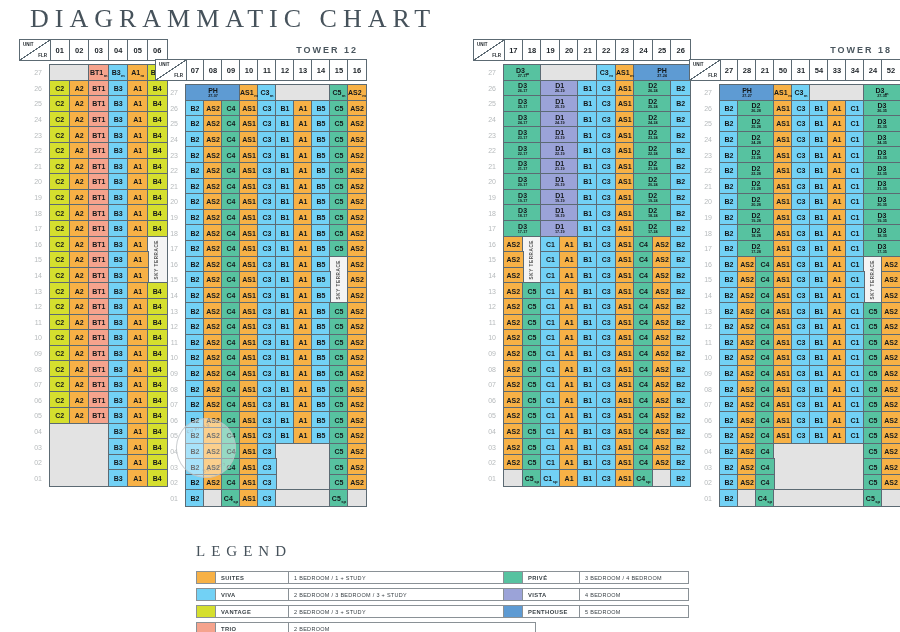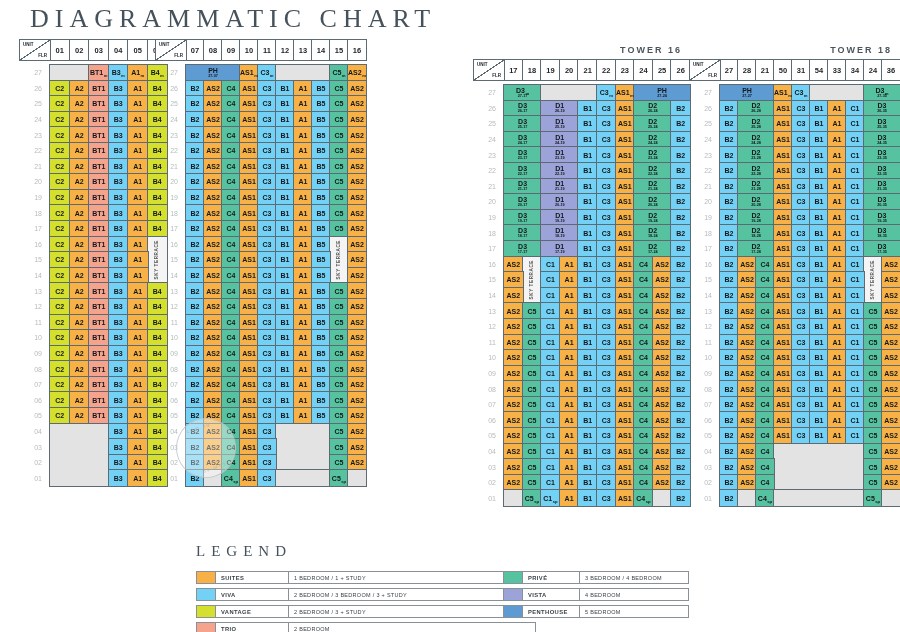--- a/index.html
+++ b/index.html
@@ -537,20 +537,21 @@
           </div>
           <div class="cell" data-name="unit-cell-a1" style="background: rgb(247, 177, 70);">
             <div class="lab">A1</div>
           </div>
           <div class="cell" data-name="unit-cell-b4" style="background: rgb(213, 223, 46);">
             <div class="lab">B4</div>
           </div>
         </div>
       </div>
       <div class="tower" data-name="tower-12" style="left: 156px;">
+        <div class="tower-title" data-name="tower-12-title">TOWER 12</div>
         <div class="hgrid" style="grid-template-columns: 30px repeat(10, 18px);">
           <div class="hcell corner" data-name="unit-flr-corner">
             <span class="u" data-name="unit-label">UNIT</span>
             <span class="f" data-name="flr-label">FLR</span>
           </div>
           <div class="hcell" data-name="unit-number-07">07</div>
           <div class="hcell" data-name="unit-number-08">08</div>
           <div class="hcell" data-name="unit-number-09">09</div>
           <div class="hcell" data-name="unit-number-10">10</div>
           <div class="hcell" data-name="unit-number-11">11</div>
@@ -1337,21 +1338,20 @@
             <div class="lab">C3</div>
           </div>
           <div class="cell empty" data-name="empty-cell" style="grid-column: span 3;"></div>
           <div class="cell" data-name="unit-cell-c5" style="background: rgb(87, 194, 160);">
             <div class="lab">C5<span class="suf">sp</span></div>
           </div>
           <div class="cell empty" data-name="empty-cell"></div>
         </div>
       </div>
       <div class="tower" data-name="tower-16" style="left: 474px;">
-        <div class="tower-title" data-name="tower-16-title">TOWER 16</div>
         <div class="hgrid" style="grid-template-columns: 30px repeat(10, 18.6px);">
           <div class="hcell corner" data-name="unit-flr-corner">
             <span class="u" data-name="unit-label">UNIT</span>
             <span class="f" data-name="flr-label">FLR</span>
           </div>
           <div class="hcell" data-name="unit-number-17">17</div>
           <div class="hcell" data-name="unit-number-18">18</div>
           <div class="hcell" data-name="unit-number-19">19</div>
           <div class="hcell" data-name="unit-number-20">20</div>
           <div class="hcell" data-name="unit-number-21">21</div>
@@ -2125,21 +2125,21 @@
           </div>
           <div class="hcell" data-name="unit-number-27">27</div>
           <div class="hcell" data-name="unit-number-28">28</div>
           <div class="hcell" data-name="unit-number-29">21</div>
           <div class="hcell" data-name="unit-number-30">50</div>
           <div class="hcell" data-name="unit-number-31">31</div>
           <div class="hcell" data-name="unit-number-32">54</div>
           <div class="hcell" data-name="unit-number-33">33</div>
           <div class="hcell" data-name="unit-number-34">34</div>
           <div class="hcell" data-name="unit-number-35">24</div>
-          <div class="hcell" data-name="unit-number-36">36</div>
+          <div class="hcell" data-name="unit-number-36">52</div>
         </div>
         <div class="bgrid" style="grid-template-columns: 30px repeat(10, 18px); grid-template-rows: repeat(27, 15.6px);">
           <div class="floor" data-name="floor-label-27">27</div>
           <div class="cell" data-name="unit-cell-ph" style="grid-column: span 3; background: rgb(94, 155, 211);">
             <div class="lab">PH</div>
             <div class="sub">27-27</div>
           </div>
           <div class="cell" data-name="unit-cell-as1" style="background: rgb(247, 177, 70);">
             <div class="lab">AS1<span class="suf">m</span></div>
           </div>

